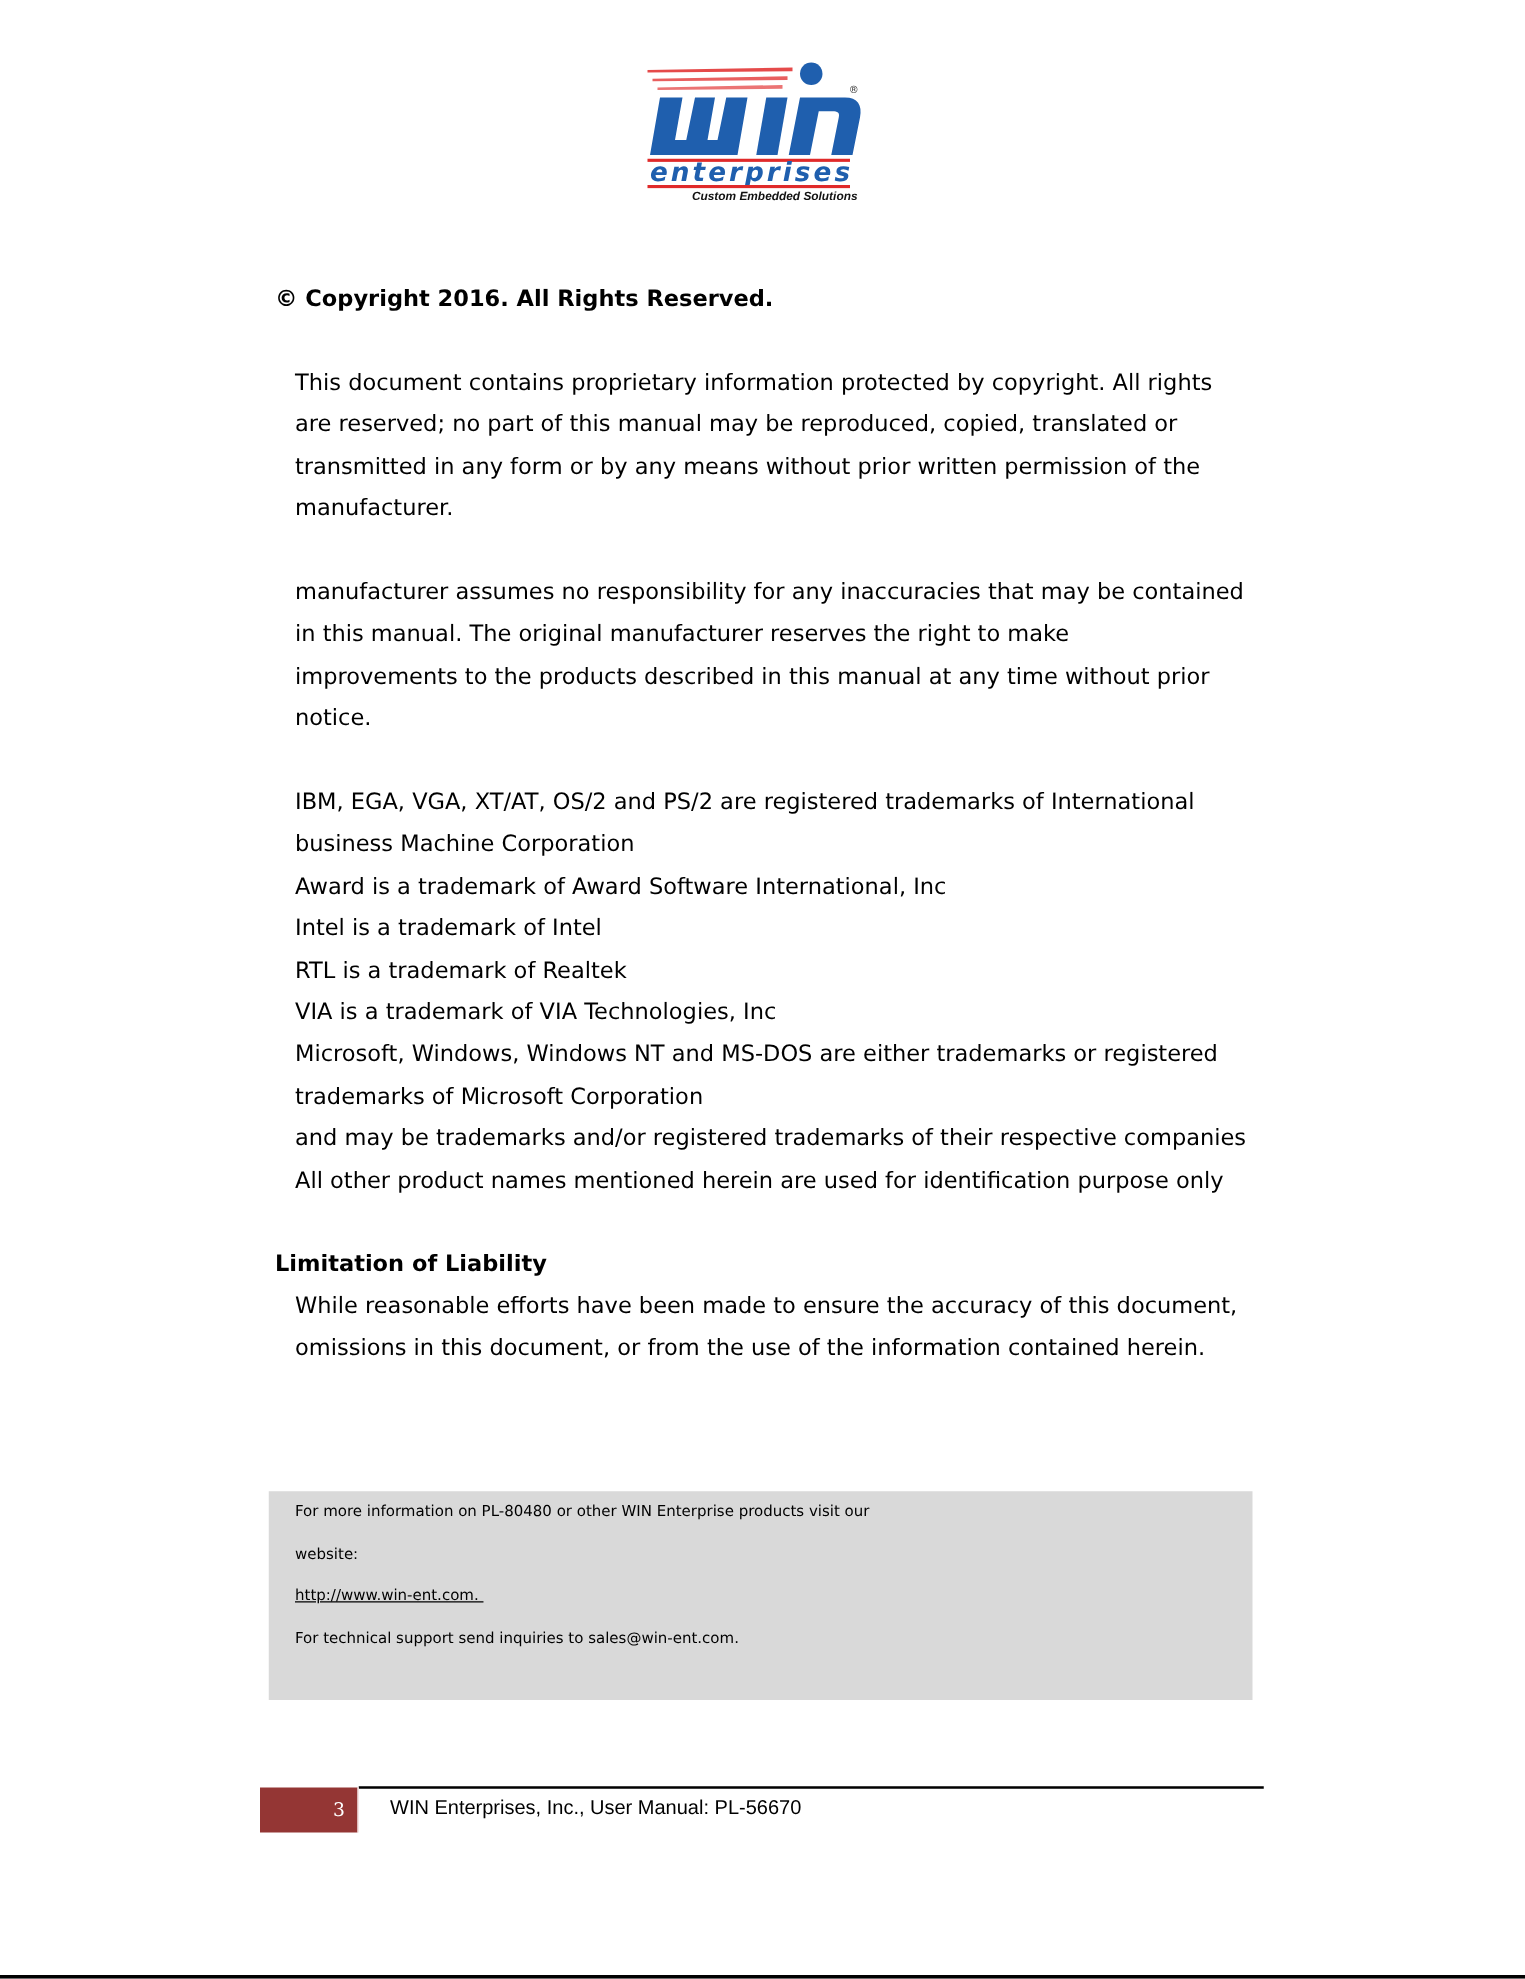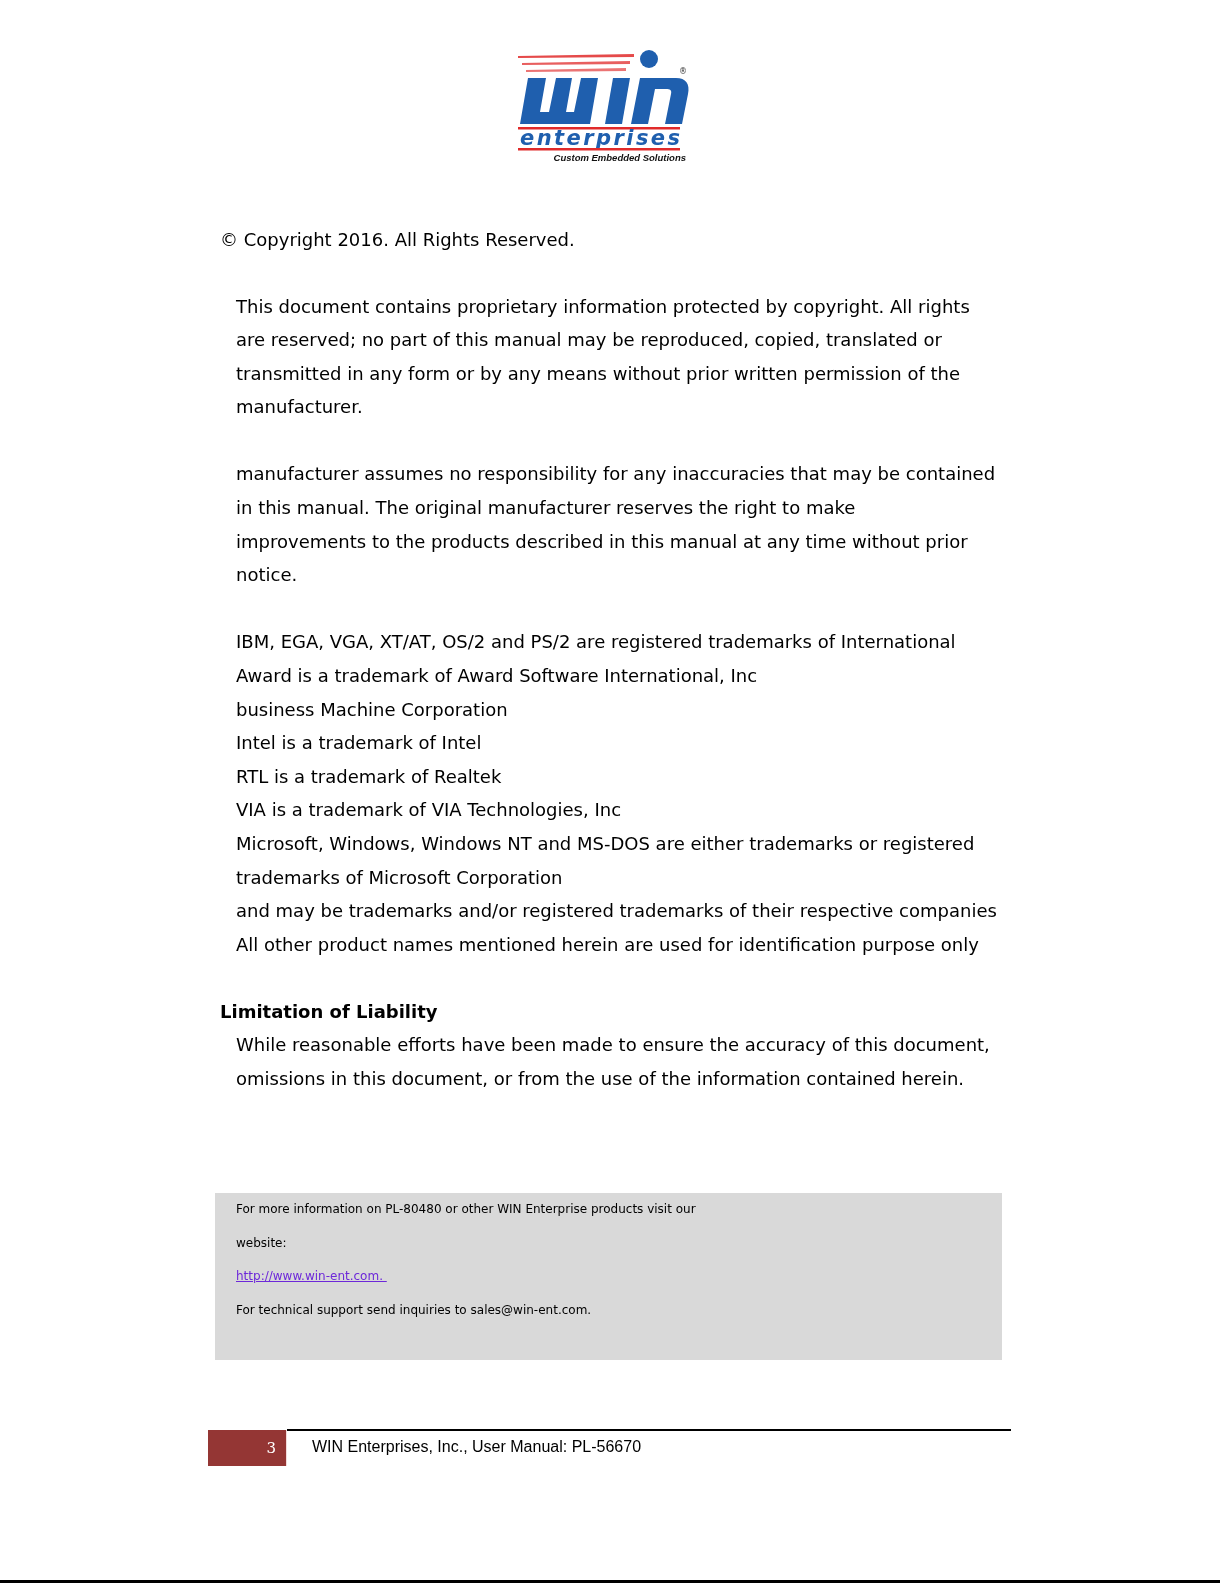--- a/index.html
+++ b/index.html
@@ -50,21 +50,21 @@
       height: 33.6px;
       margin-left: 16px;
     }
     .heading {
       font-weight: bold;
       white-space: nowrap;
       display: block;
       height: 33.6px;
     }
     .copyright-heading {
-      font-weight: normal;
+      font-weight: bold;
       font-size: 18px;
       display: block;
       height: 33.6px;
       margin-bottom: 33px;
     }
     .gap { height: 33.5px; }
     .info-box {
       position: absolute;
       left: 215px;
       top: 1193px;
@@ -74,21 +74,21 @@
     }
     .info-text {
       position: absolute;
       left: 220px;
       top: 1193px;
       width: 780px;
       font-size: 12px;
       line-height: 33.6px;
     }
     .link {
-      color: #6d28d9;
+      color: #000000;
       text-decoration: underline;
       white-space: pre;
     }
     .footer-rule {
       position: absolute;
       left: 287px;
       top: 1429px;
       width: 724px;
       height: 1.5px;
       background: #000000;
@@ -179,22 +179,22 @@
   <div>
     <span class="p-line">manufacturer assumes no responsibility for any inaccuracies that may be contained</span>
     <span class="p-line">in this manual.   The original manufacturer reserves the right to make</span>
     <span class="p-line">improvements to the products described in this manual at any time without prior</span>
     <span class="p-line">notice.</span>
   </div>
   <div class="gap"></div>
 
   <div>
     <span class="p-line">IBM, EGA, VGA, XT/AT, OS/2 and PS/2 are registered trademarks of International</span>
+    <span class="p-line">business Machine Corporation</span>
     <span class="p-line">Award is a trademark of Award Software International, Inc</span>
-    <span class="p-line">business Machine Corporation</span>
     <span class="p-line">Intel is a trademark of Intel</span>
     <span class="p-line">RTL is a trademark of Realtek</span>
     <span class="p-line">VIA is a trademark of VIA Technologies, Inc</span>
     <span class="p-line">Microsoft, Windows, Windows NT and MS-DOS are either trademarks or registered</span>
     <span class="p-line">trademarks of Microsoft Corporation</span>
     <span class="p-line">and may be trademarks and/or registered trademarks of their respective companies</span>
     <span class="p-line">All other product names mentioned herein are used for identification purpose only</span>
   </div>
   <div class="gap"></div>
 

